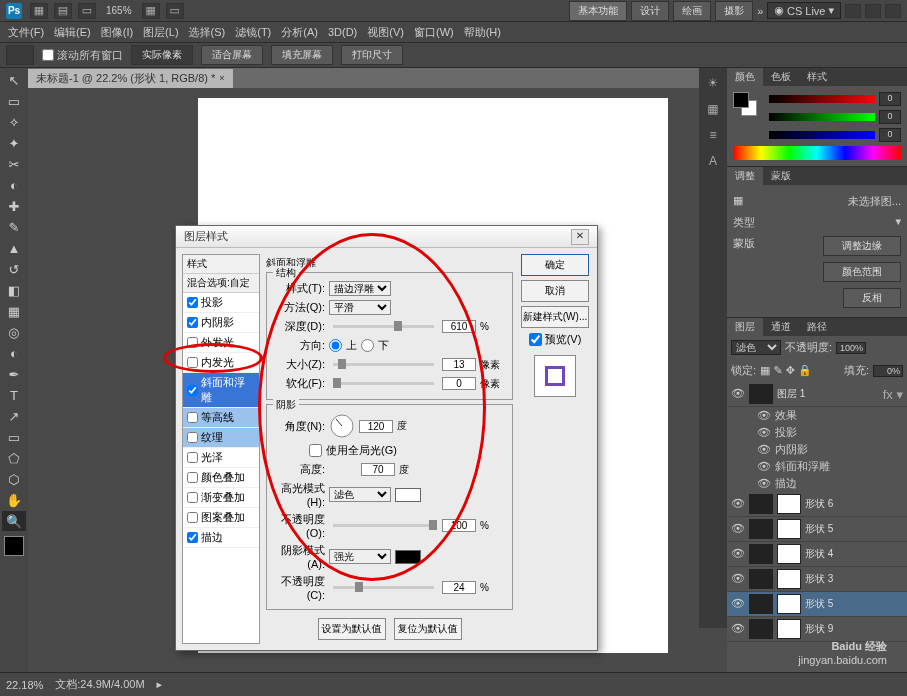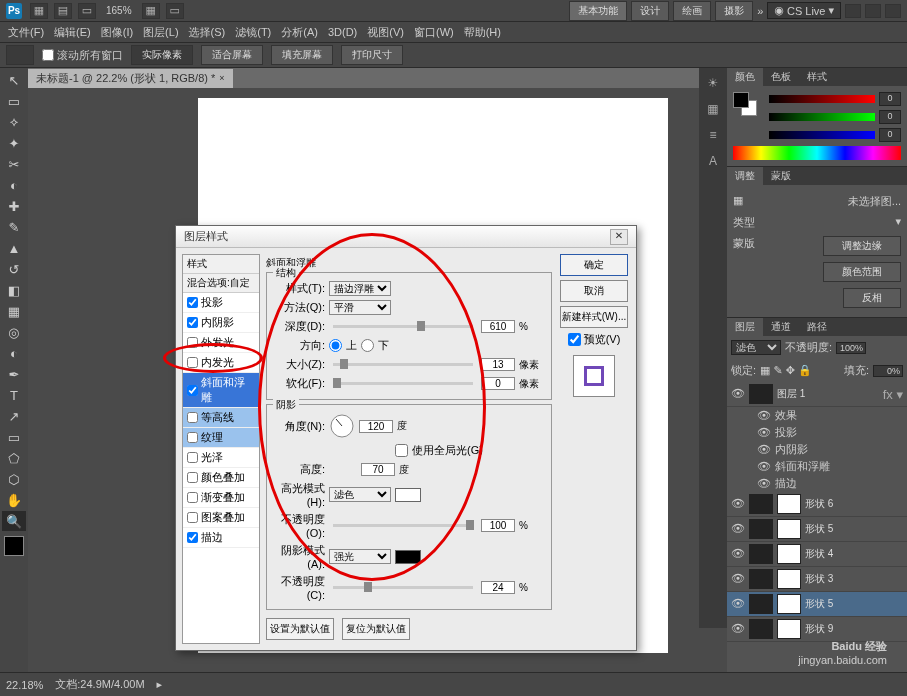--- a/index.html
+++ b/index.html
@@ -63,21 +63,21 @@
 .layer-list{}
 .layer-item{display:flex;align-items:center;padding:2px 4px;gap:4px;border-bottom:1px solid #444}
 .layer-item.active{background:#4a6a8a}
 .eye{width:14px;height:14px;color:#ccc;font-size:11px}
 .thumb{width:24px;height:20px;background:#fff;border:1px solid #222}
 .thumb.dark{background:#222}
 .lname{color:#ddd;font-size:10px;flex:1}
 .fx{color:#aaa;font-size:13px}
 .layer-sub{padding-left:30px;color:#ccc;font-size:10px;display:flex;align-items:center;gap:4px;padding-top:1px;padding-bottom:1px}
 .layer-sub .eye{width:14px}
-.dialog{position:absolute;left:147px;top:157px;width:462px;background:#ebebeb;border:1px solid #666;box-shadow:3px 3px 8px rgba(0,0,0,.4);z-index:10}
+.dialog{position:absolute;left:147px;top:157px;width:423px;background:#ebebeb;border:1px solid #666;box-shadow:3px 3px 8px rgba(0,0,0,.4);z-index:10}
 .dlg-title{background:linear-gradient(#fdfdfd,#e6e6e6);height:22px;display:flex;align-items:center;padding:0 8px;font-size:11px;color:#333;justify-content:space-between;border-bottom:1px solid #bbb}
 .dlg-x{width:18px;height:16px;border:1px solid #aaa;background:#e8e8e8;text-align:center;font-size:10px;cursor:pointer}
 .dlg-body{display:flex;padding:6px;gap:6px}
 .style-list{width:78px;border:1px solid #999;background:#fff;font-size:10px}
 .style-list .hdr{background:#f0f0f0;padding:2px 4px;border-bottom:1px solid #ccc;font-size:10px}
 .style-list .item{padding:2px 4px;display:flex;align-items:center;gap:3px;border-bottom:1px solid #eee}
 .style-list .item.sel{background:#3875d7;color:#fff}
 .style-list .item.sub{background:#9ac2ed}
 .style-list input[type=checkbox]{width:11px;height:11px}
 .dlg-mid{flex:1}
@@ -93,21 +93,21 @@
 .frow .unit{width:24px;font-size:10px}
 .gloss-swatch{width:30px;height:16px;background:linear-gradient(#fff,#000);border:1px solid #666}
 .color-chip{width:26px;height:14px;border:1px solid #666;background:#fff}
 .color-chip.black{background:#000}
 .dlg-right{width:72px;display:flex;flex-direction:column;gap:4px;align-items:center}
 .dlg-btn{width:68px;padding:3px 0;background:#f2f2f2;border:1px solid #888;font-size:10px;cursor:pointer}
 .dlg-btn.primary{border:1px solid #2a5aaa}
 .preview-box{width:42px;height:42px;border:1px solid #888;background:#fff;display:flex;align-items:center;justify-content:center;margin-top:4px}
 .preview-box .sq{width:20px;height:20px;border:3px solid #7048b8;background:#fff}
 .dlg-chk{font-size:10px;display:flex;align-items:center;gap:3px}
-.dlg-bottom-btns{display:flex;gap:8px;padding:4px 0}
+.dlg-bottom-btns{display:flex;gap:8px;justify-content:center;padding:4px 0}
 .red-oval{position:absolute;border:3px solid #e20000;border-radius:50%;pointer-events:none;z-index:20}
 .oval1{left:135px;top:275px;width:100px;height:30px}
 .oval2{left:230px;top:165px;width:228px;height:348px}
 .statusbar{position:absolute;bottom:0;left:0;right:0;height:24px;background:#464646;border-top:1px solid #2a2a2a;display:flex;align-items:center;padding:0 6px;color:#ccc;font-size:10px;gap:12px}
 .watermark{position:absolute;right:20px;bottom:30px;color:rgba(255,255,255,.7);font-size:22px;font-weight:bold;z-index:30;text-align:right}
 .watermark .sub{font-size:11px;font-weight:normal}
 </style>
 </head>
 <body>
 
@@ -312,21 +312,21 @@
             <div class="legend">阴影</div>
             <div class="frow">
                 <label>角度(N):</label>
               <svg width="26" height="26">
                   <circle cx="13" cy="13" r="11" fill="#fff" stroke="#888"></circle>
                   <line x1="13" y1="13" x2="7" y2="6" stroke="#333"></line>
                 </svg>
               <input type="text" value="120" style="">
                 <span class="unit">度</span>
               </div>
-            <div class="frow" style="margin-left:120px">
+            <div class="frow" style="margin-left:34px">
                 <input type="checkbox" style="">
                 <span>使用全局光(G)</span>
               </div>
             <div class="frow">
                 <label>高度:</label>
                 <span style="width:28px"></span>
                 <input type="text" value="70" style="">
                 <span class="unit">度</span>
               </div>
             <div class="frow">

